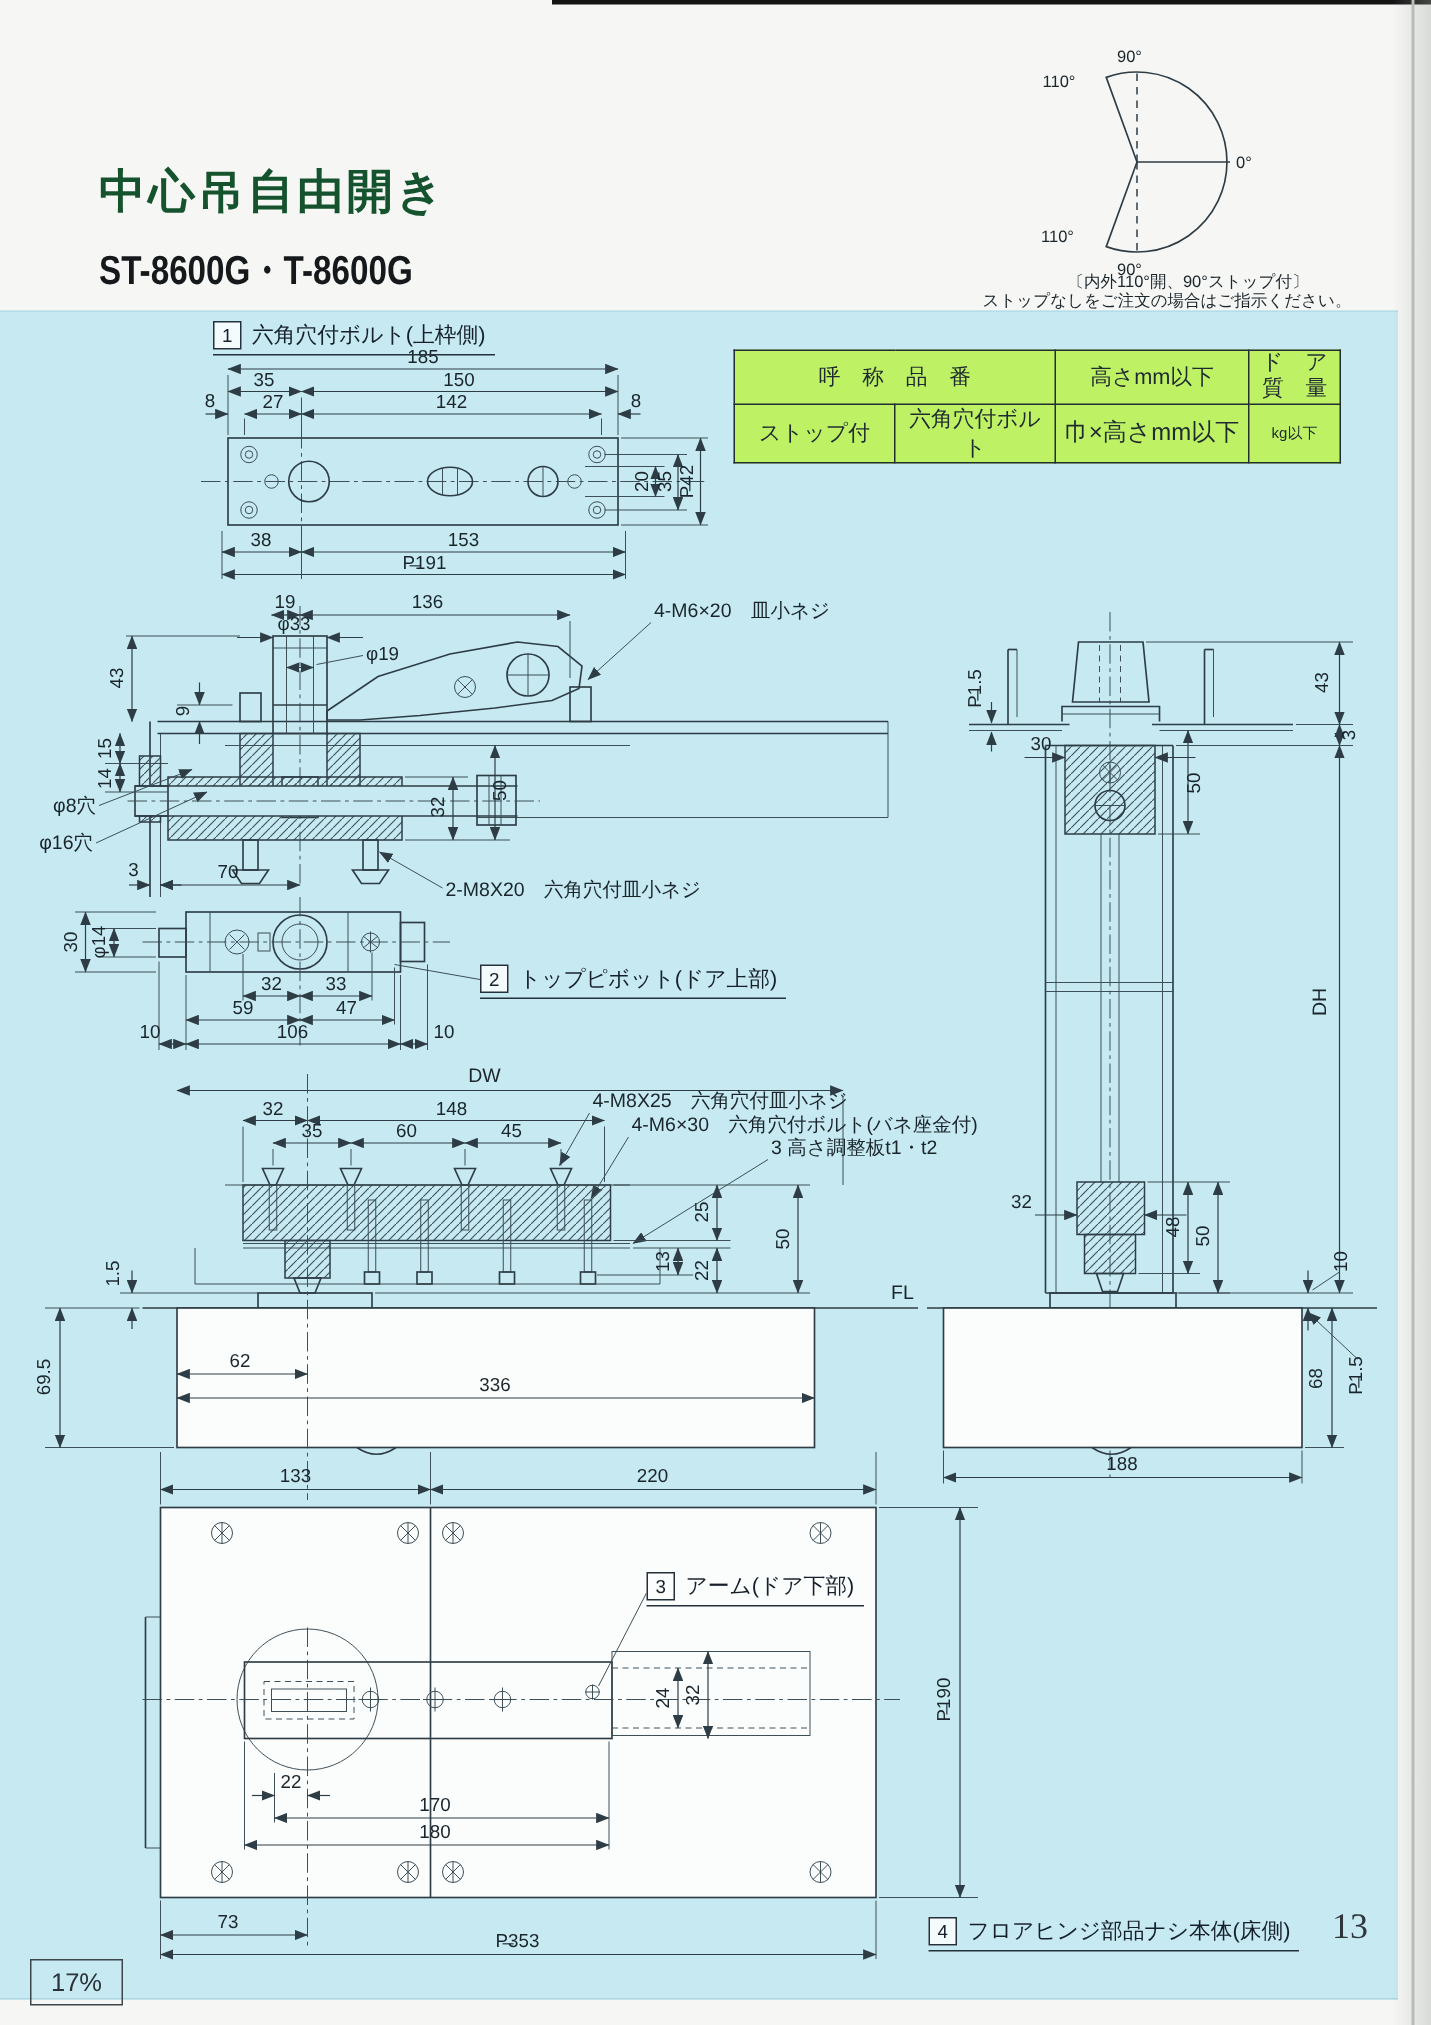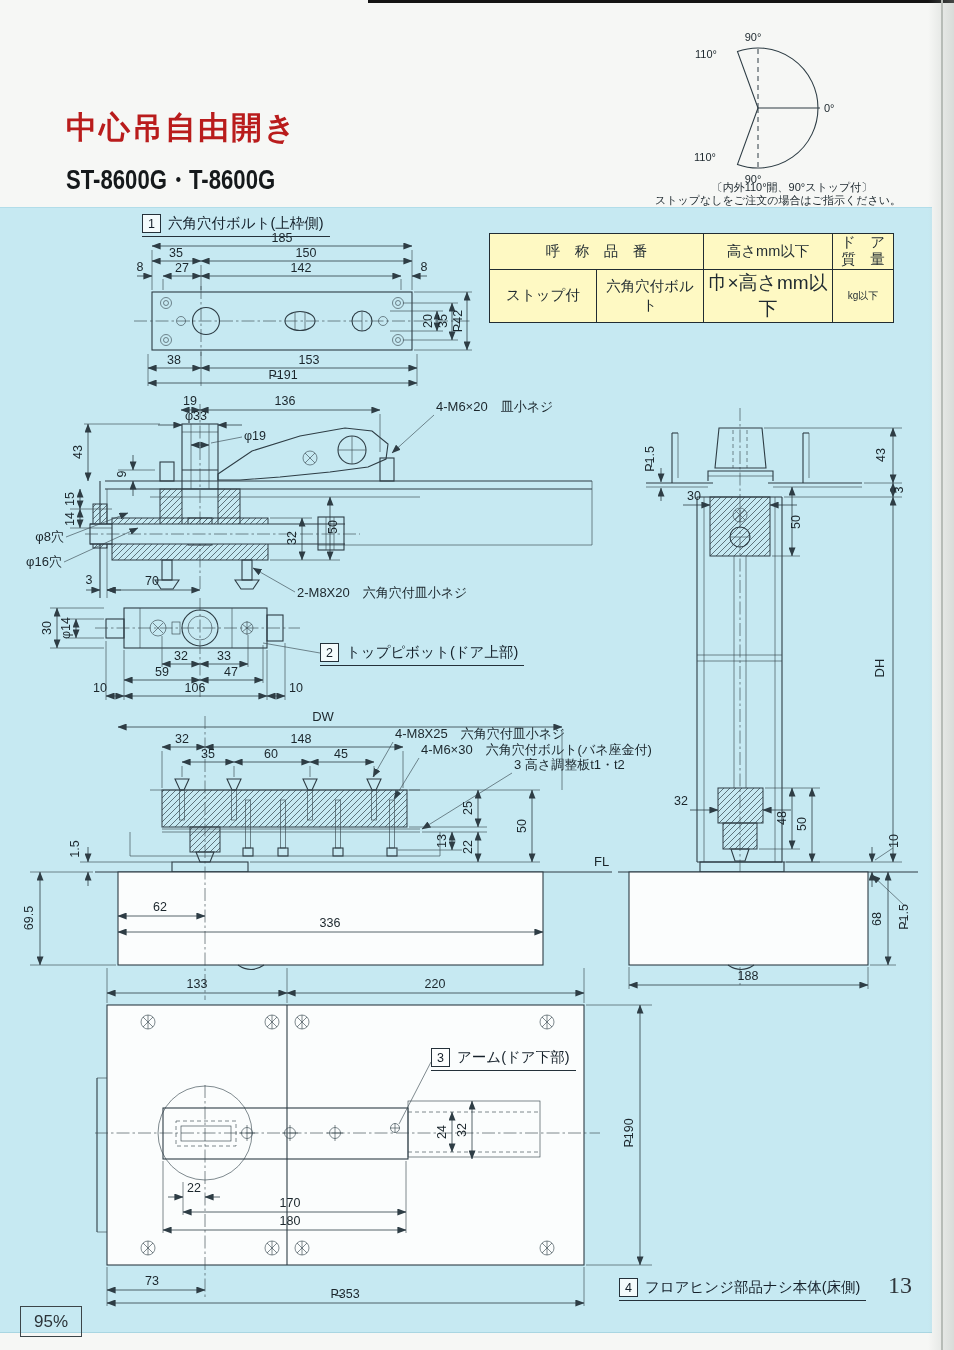--- a/index.html
+++ b/index.html
@@ -5,24 +5,24 @@
   html,body{margin:0;padding:0;}
   body{width:954px;height:1350px;position:relative;background:#f6f7f5;
        font-family:"Liberation Sans","DejaVu Sans",sans-serif;overflow:hidden;color:#1f2a30;}
   .blue-panel{position:absolute;left:0;top:207px;width:932px;height:1124px;
        background:#c6e9f2;border-top:1px solid #b2dde9;border-bottom:1px solid #a9d6e2;}
   .top-scan-line{position:absolute;left:368px;top:0;width:586px;height:3px;background:#141414;}
   .page-edge{position:absolute;left:941px;top:0;width:2px;height:1350px;background:#b7bcb7;}
   .edge-shade{position:absolute;left:928px;top:0;width:26px;height:1350px;
        background:linear-gradient(to right,rgba(180,186,182,0) ,rgba(160,168,163,.35));}
   .title{position:absolute;left:66px;top:107px;font-size:31px;font-weight:bold;
-       color:#b91c1c;letter-spacing:2px;}
+       color:#14532d;letter-spacing:2px;}
   .model{position:absolute;left:66px;top:162px;font-size:27px;font-weight:bold;color:#15191b;
        transform:scaleX(.82);transform-origin:left;letter-spacing:0;}
-  table.spec{position:absolute;left:489px;top:233px;border-collapse:collapse;background:#fef9c3;}
+  table.spec{position:absolute;left:489px;top:233px;border-collapse:collapse;background:#bef264;}
   table.spec td{border:1.7px solid #222d33;text-align:center;vertical-align:middle;
        padding:0 2px;font-size:14.5px;}
   td.w1{width:102px}td.w2{width:102px}td.w3{width:124px}td.w4{width:56px}
   tr.r1 td{height:29px}tr.r2 td{height:29px}tr.r3 td{height:32px;font-size:16.5px;}
   .mass-h{font-size:11px;line-height:1.2;}
   .part-label{position:absolute;display:flex;align-items:center;
        border-bottom:1.3px solid #24313a;padding:0 6px 3px 0;font-size:14.5px;color:#15202a;white-space:nowrap;}
   .part-num{border:1.2px solid #24313a;width:17px;height:17px;display:inline-flex;
        align-items:center;justify-content:center;font-size:12.5px;background:rgba(252,254,254,.85);
        margin-right:7px;flex:none;}
@@ -528,21 +528,21 @@
     <td class="w1" colspan="2">呼　称　品　番</td>
     <td class="w3">高さmm以下</td>
     <td class="w4 mass-h">
       <div>ド　ア</div>
       <div>質　量</div>
     </td>
   </tr>
   <tr class="r2">
     <td class="w1">ストップ付</td>
     <td class="w2">六角穴付ボルト</td>
-    <td class="w3" style="font-size:19px">巾×高さmm以下</td>
+    <td class="w3" style="font-size:16px">巾×高さmm以下</td>
     <td class="w4" style="font-size:10px">kg以下</td>
   </tr>
 </tbody>
   </table>
 
 <div class="part-label" style="left:142px;top:214px;">
   <span class="part-num">1</span>
   <span>六角穴付ボルト(上枠側)</span>
 </div>
 <div class="part-label" style="left:320px;top:643px;">
@@ -551,14 +551,14 @@
 </div>
 <div class="part-label" style="left:431px;top:1048px;">
   <span class="part-num">3</span>
   <span>アーム(ドア下部)</span>
 </div>
 <div class="part-label" style="left:619px;top:1278px;">
   <span class="part-num">4</span>
   <span>フロアヒンジ部品ナシ本体(床側)</span>
 </div>
 
-<div class="scale-box">95%</div>
+<div class="scale-box">17%</div>
 <div class="page-num">13</div>
 
 </body></html>

